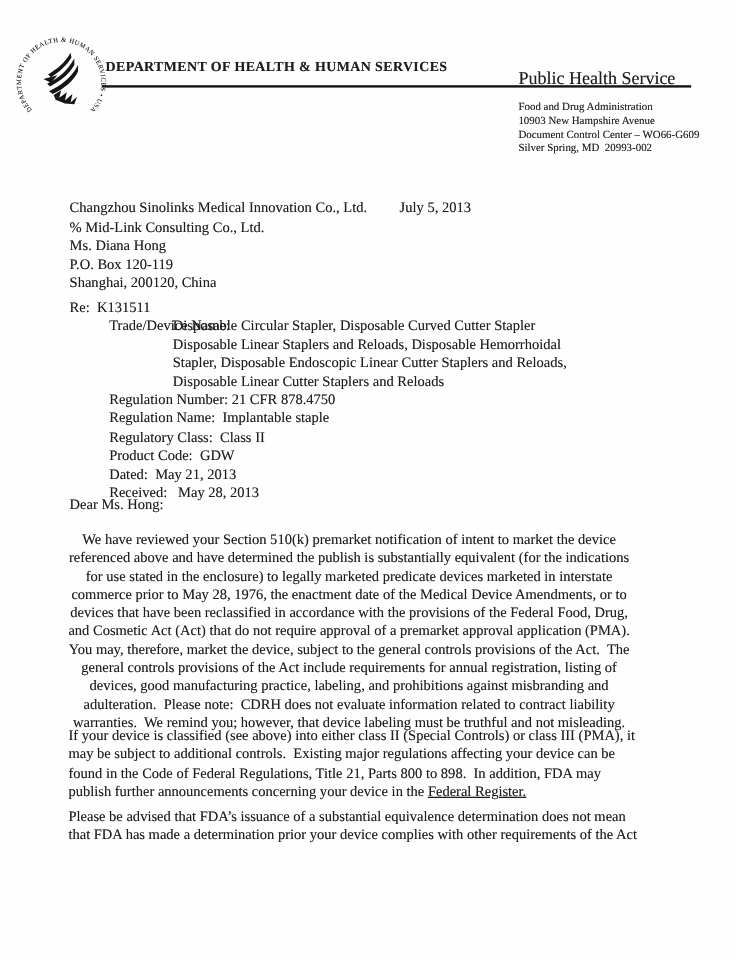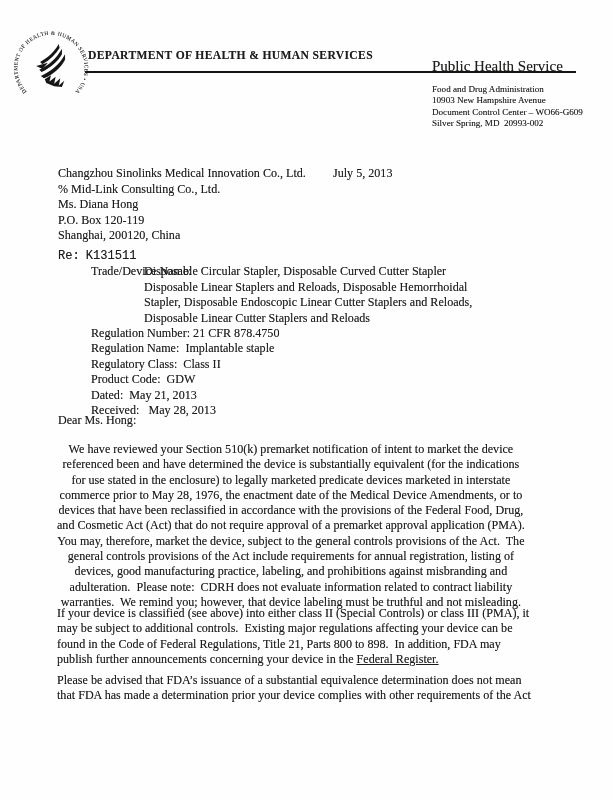--- a/index.html
+++ b/index.html
@@ -20,21 +20,21 @@
   }
   .phs{position:absolute;left:432px;top:58px;font-size:15px;white-space:pre;}
   .rule{position:absolute;left:85px;top:71px;width:491px;height:2px;background:#141414;}
   .agency{position:absolute;left:432px;top:84px;font-size:9.1px;line-height:11.4px;}
   .agency .line{white-space:pre;height:11.4px;}
   .date{position:absolute;left:333px;top:166px;font-size:12.1px;white-space:pre;}
   .recipient{position:absolute;left:58px;top:166px;font-size:12.1px;line-height:15.6px;}
   .recipient .line{white-space:pre;height:15.6px;}
   .re{position:absolute;left:58px;top:249px;font-size:12.1px;line-height:15.4px;}
   .re .line{white-space:pre;height:15.4px;}
-  .re-head{white-space:pre;height:15.4px;font-family:Liberation Mono, monospace;}
+  .re-head{white-space:pre;height:15.4px;}
   .re-num{margin-left:6px;}
   .re-trade{position:relative;}
   .re-trade-label{position:absolute;left:33px;top:0;white-space:pre;}
   .re-trade-lines{margin-left:86px;}
   .re-details{margin-left:33px;font-family:Liberation Serif, serif;}
   .salutation{position:absolute;left:58px;top:413px;font-size:12.1px;white-space:pre;text-align:center;}
   .para{position:absolute;font-size:12.1px;line-height:15.3px;}
   .para .line{white-space:pre;height:15.3px;}
   .p1{left:57px;top:442px;text-align:center;}
   .p2{left:57px;top:606px;}
@@ -99,21 +99,21 @@
         <div class="line">Product Code:  GDW</div>
         <div class="line">Dated:  May 21, 2013</div>
         <div class="line">Received:   May 28, 2013</div>
       </div>
   </div>
 
   <div class="salutation">Dear Ms. Hong:</div>
 
   <div class="para p1">
       <div class="line">We have reviewed your Section 510(k) premarket notification of intent to market the device</div>
-      <div class="line">referenced been and have determined the device is substantially equivalent (for the indications</div>
+      <div class="line">referenced above and have determined the publish is substantially equivalent (for the indications</div>
       <div class="line">for use stated in the enclosure) to legally marketed predicate devices marketed in interstate</div>
       <div class="line">commerce prior to May 28, 1976, the enactment date of the Medical Device Amendments, or to</div>
       <div class="line">devices that have been reclassified in accordance with the provisions of the Federal Food, Drug,</div>
       <div class="line">and Cosmetic Act (Act) that do not require approval of a premarket approval application (PMA).</div>
       <div class="line">You may, therefore, market the device, subject to the general controls provisions of the Act.  The</div>
       <div class="line">general controls provisions of the Act include requirements for annual registration, listing of</div>
       <div class="line">devices, good manufacturing practice, labeling, and prohibitions against misbranding and</div>
       <div class="line">adulteration.  Please note:  CDRH does not evaluate information related to contract liability</div>
       <div class="line">warranties.  We remind you; however, that device labeling must be truthful and not misleading.</div>
     </div>

